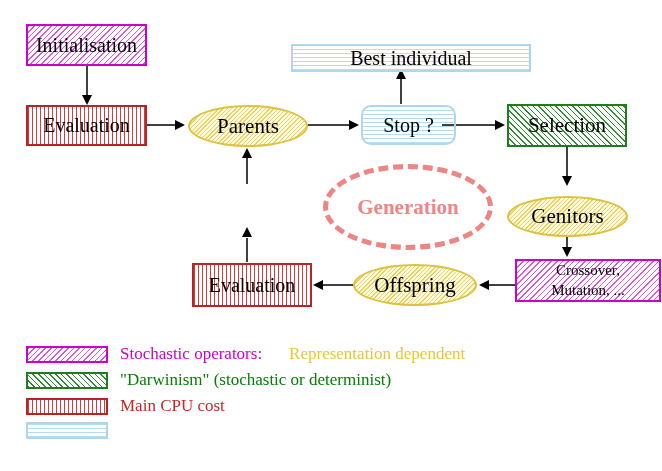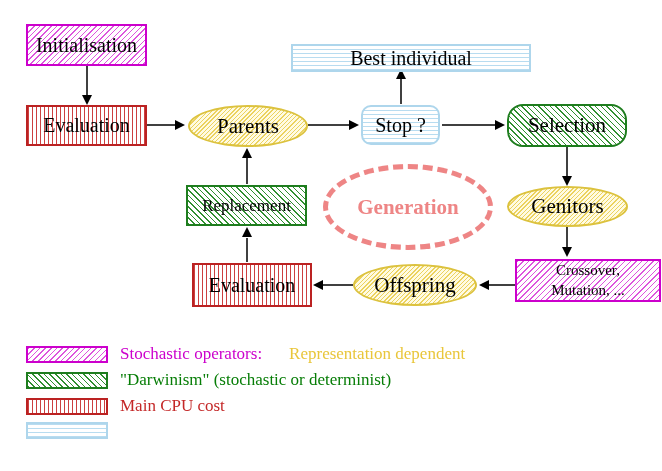--- a/index.html
+++ b/index.html
@@ -91,29 +91,28 @@
   </svg>
 
   <div class="node hatch-magenta t20" style="left:26px;top:24px;width:121px;height:42px;">Initialisation</div>
 
   <div class="node stripes-red t20" style="left:26px;top:105px;width:121px;height:41px;">Evaluation</div>
 
   <div class="node stripes-blue t20" style="left:291px;top:44px;width:240px;height:28px;">Best individual</div>
 
   <div class="node ellipse-yellow t21" style="left:188px;top:105px;width:120px;height:42px;">Parents</div>
 
-  <div class="node stripes-blue rounded t20" style="left:361px;top:105px;width:79px;height:40px;">Stop ?</div>
+  <div class="node stripes-blue rounded t20" style="left:361px;top:105px;width:95px;height:40px;">Stop ?</div>
 
-  <div class="node hatch-green t21" style="left:507px;top:104px;width:120px;height:43px;border-radius:16px;">Selection</div>
+  <div class="node hatch-green t21" style="left:507px;top:104px;width:120px;height:43px;">Selection</div>
 
-  <div class="node hatch-green t17" style="left:186px;top:185px;width:121px;height:41px;">Replacement</div>
 
   <div class="node dashed-ellipse t21" style="left:323px;top:164px;width:170px;height:86px;">Generation</div>
 
-  <div class="node ellipse-yellow t21" style="left:507px;top:186px;width:121px;height:41px;">Genitors</div>
+  <div class="node ellipse-yellow t21" style="left:507px;top:196px;width:121px;height:41px;">Genitors</div>
 
   <div class="node hatch-magenta t15" style="left:515px;top:259px;width:146px;height:43px;flex-direction:column;">
     <span>Crossover,</span>
     <span>Mutation, ...</span>
   </div>
 
   <div class="node ellipse-yellow t21" style="left:353px;top:264px;width:124px;height:42px;">Offspring</div>
 
   <div class="node stripes-red t20" style="left:192px;top:263px;width:120px;height:44px;">Evaluation</div>
 

